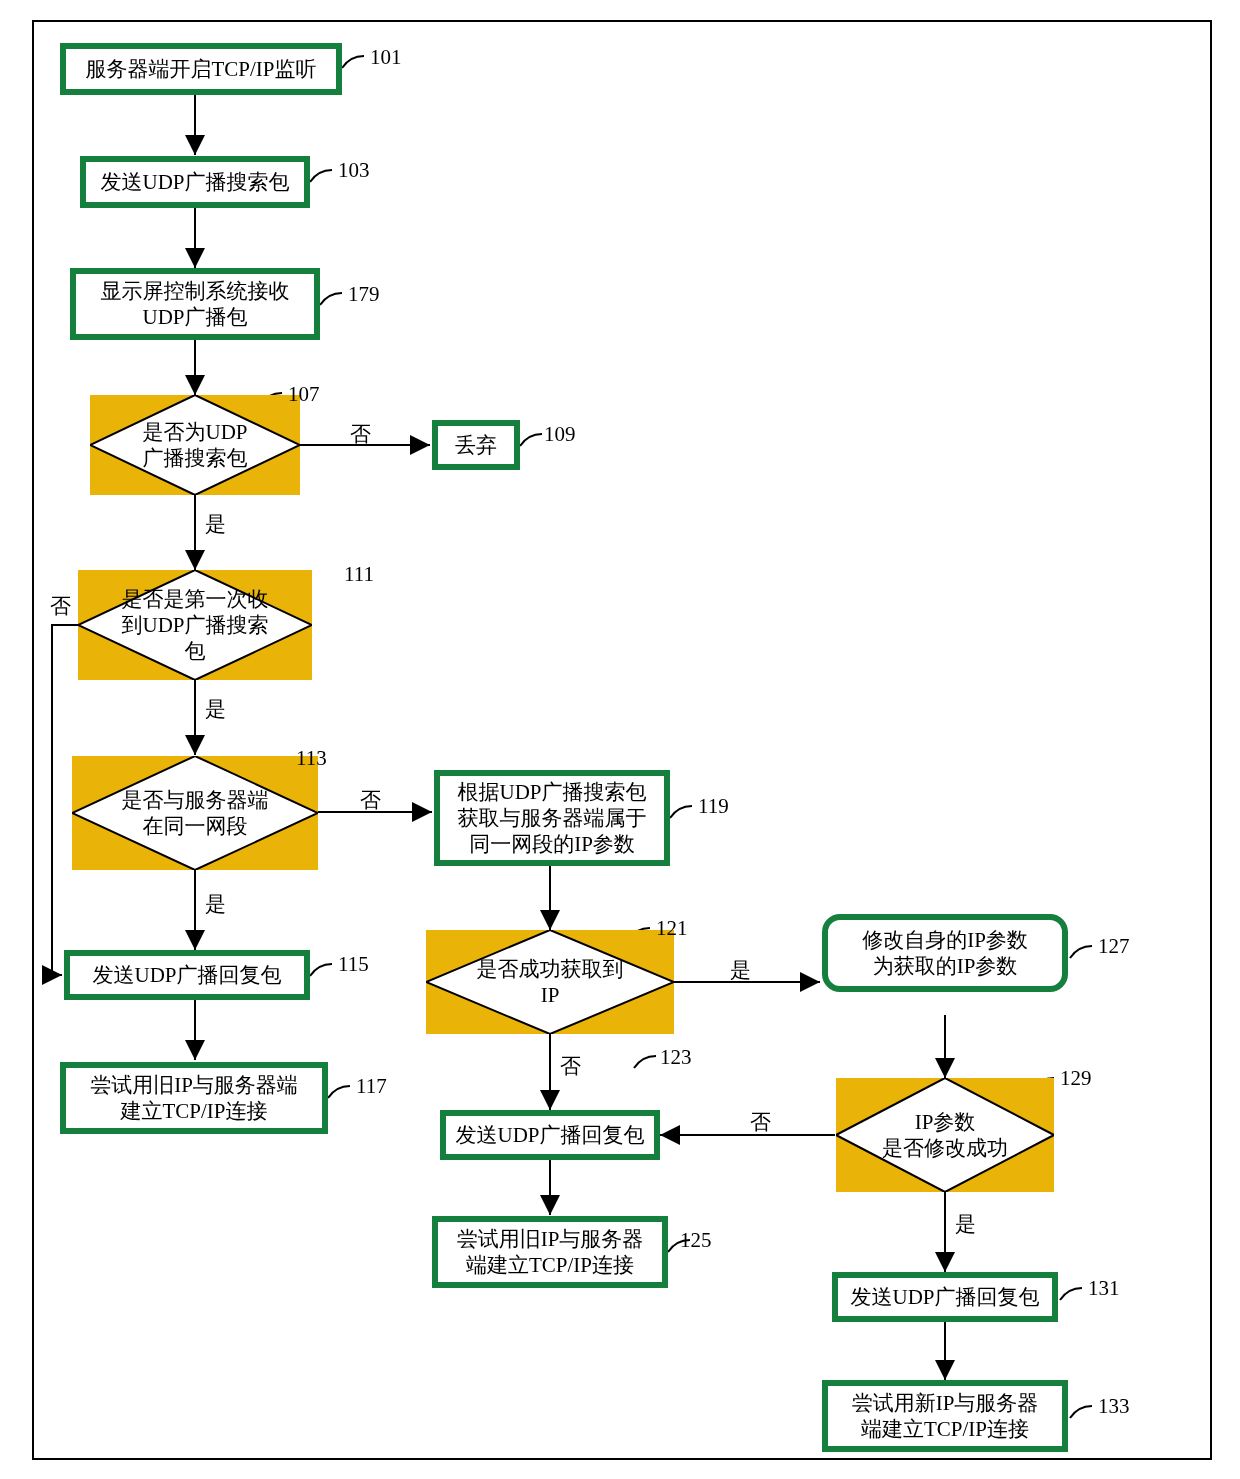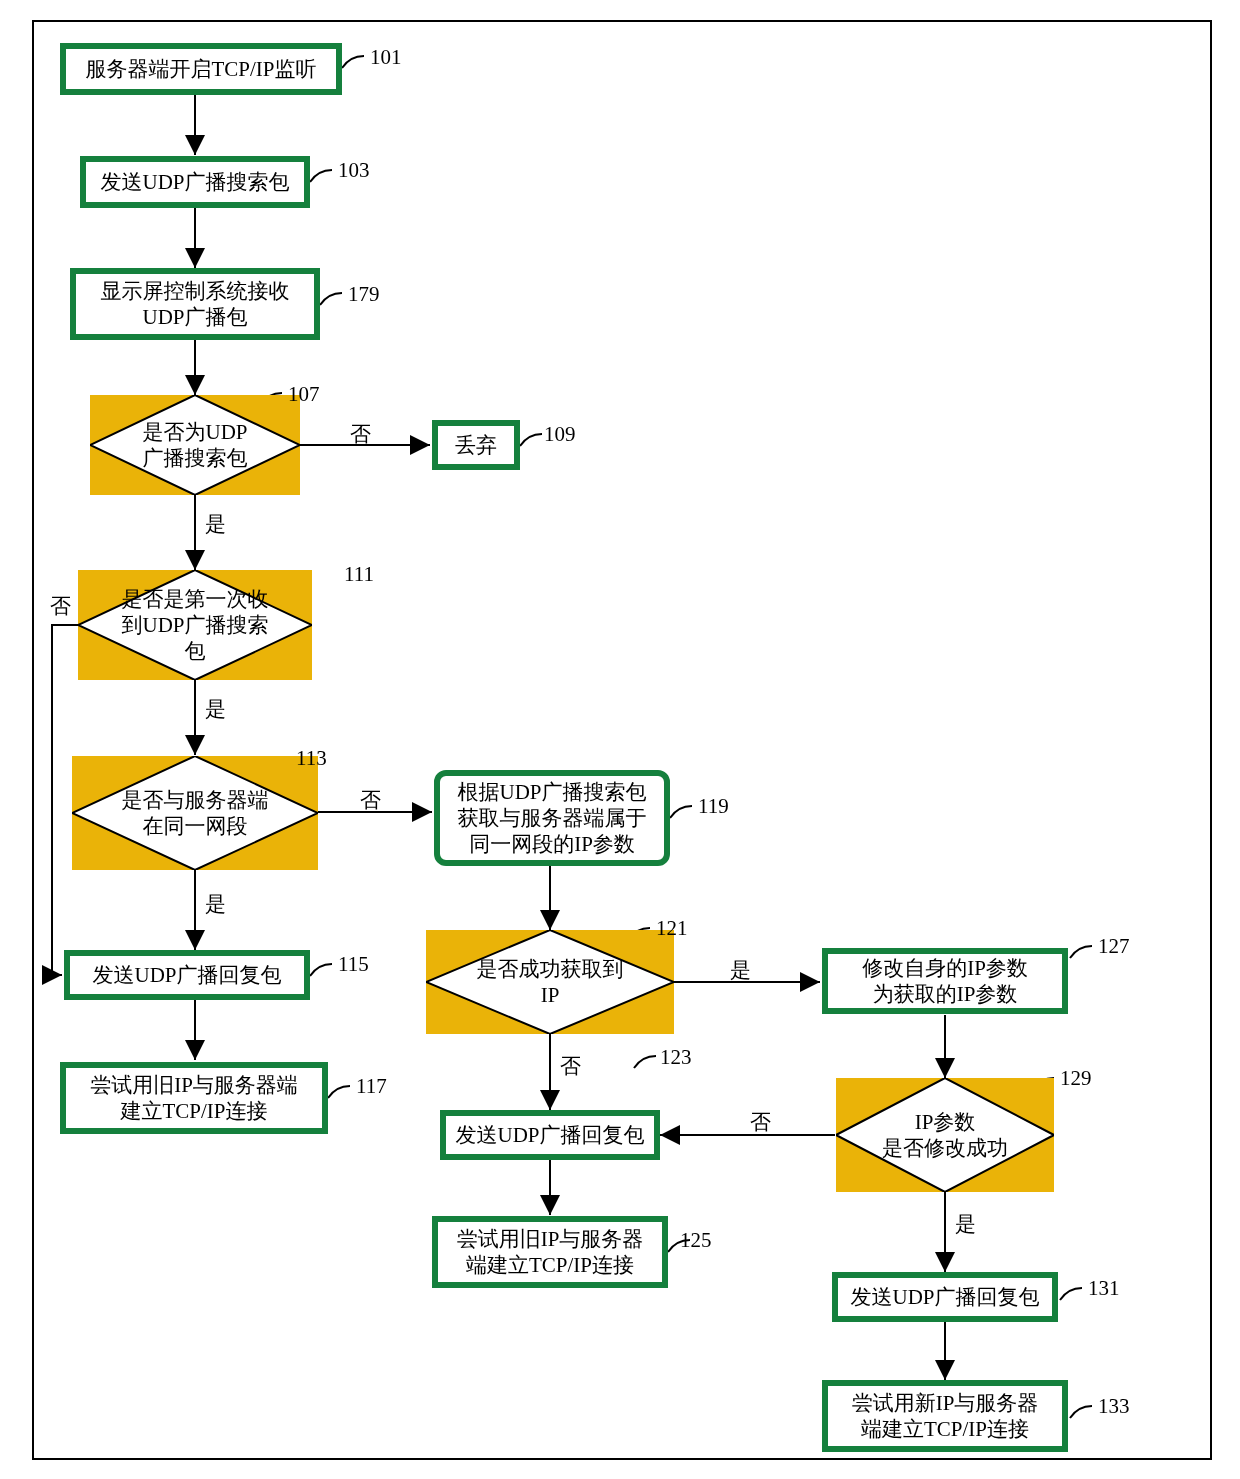--- a/index.html
+++ b/index.html
@@ -134,33 +134,33 @@
 <div class="box" style="left:432px; top:420px; width:88px; height:50px;">
     <span>丢弃</span>
   </div>
 <div class="box" style="left:64px; top:950px; width:246px; height:50px;">
     <span>发送UDP广播回复包</span>
   </div>
 <div class="box" style="left:60px; top:1062px; width:268px; height:72px;">
     <span style="white-space:pre-line">尝试用旧IP与服务器端
 建立TCP/IP连接</span>
   </div>
-<div class="box" style="left:434px; top:770px; width:236px; height:96px;border-radius:12px;">
+<div class="box" style="left:434px; top:770px; width:236px; height:96px;">
     <span style="white-space:pre-line">根据UDP广播搜索包
 获取与服务器端属于
 同一网段的IP参数</span>
   </div>
 <div class="box" style="left:440px; top:1110px; width:220px; height:50px;">
     <span>发送UDP广播回复包</span>
   </div>
 <div class="box" style="left:432px; top:1216px; width:236px; height:72px;justify-content:center;">
     <span style="white-space:pre-line">尝试用旧IP与服务器
 端建立TCP/IP连接</span>
   </div>
-<div class="box" style="left:822px; top:948px; width:246px; height:66px;">
+<div class="box" style="left:822px; top:914px; width:246px; height:78px;border-radius:18px;">
     <span style="white-space:pre-line">修改自身的IP参数
 为获取的IP参数</span>
   </div>
 <div class="box" style="left:832px; top:1272px; width:226px; height:50px;">
     <span>发送UDP广播回复包</span>
   </div>
 <div class="box" style="left:822px; top:1380px; width:246px; height:72px;">
     <span style="white-space:pre-line">尝试用新IP与服务器
 端建立TCP/IP连接</span>
   </div>

